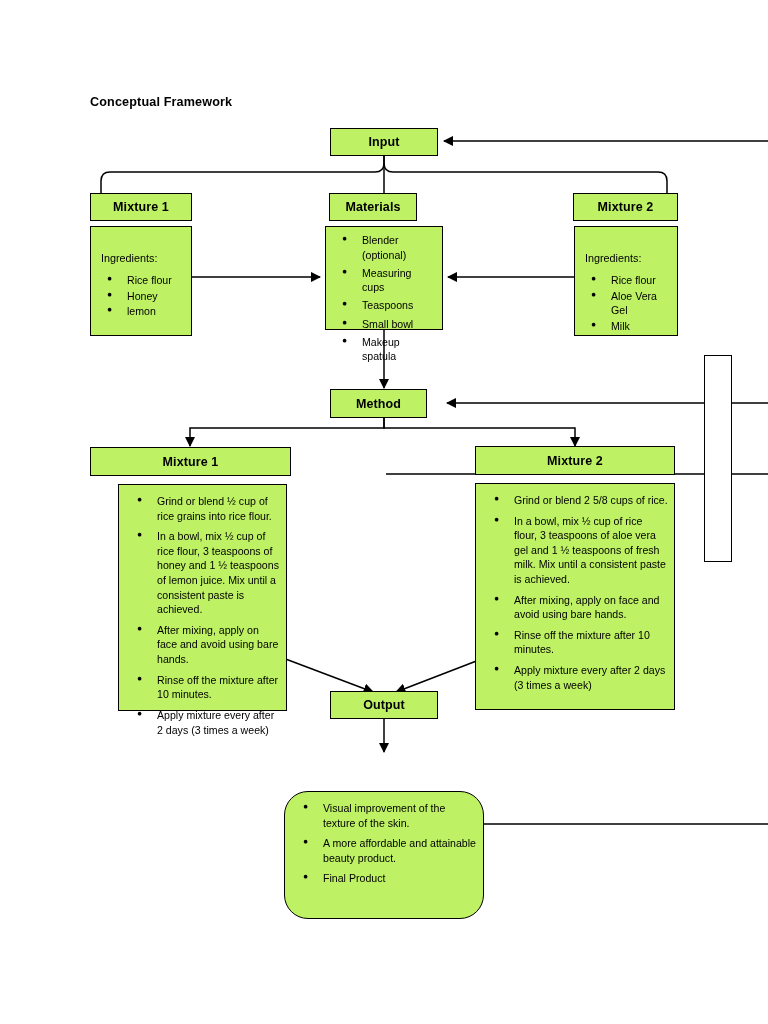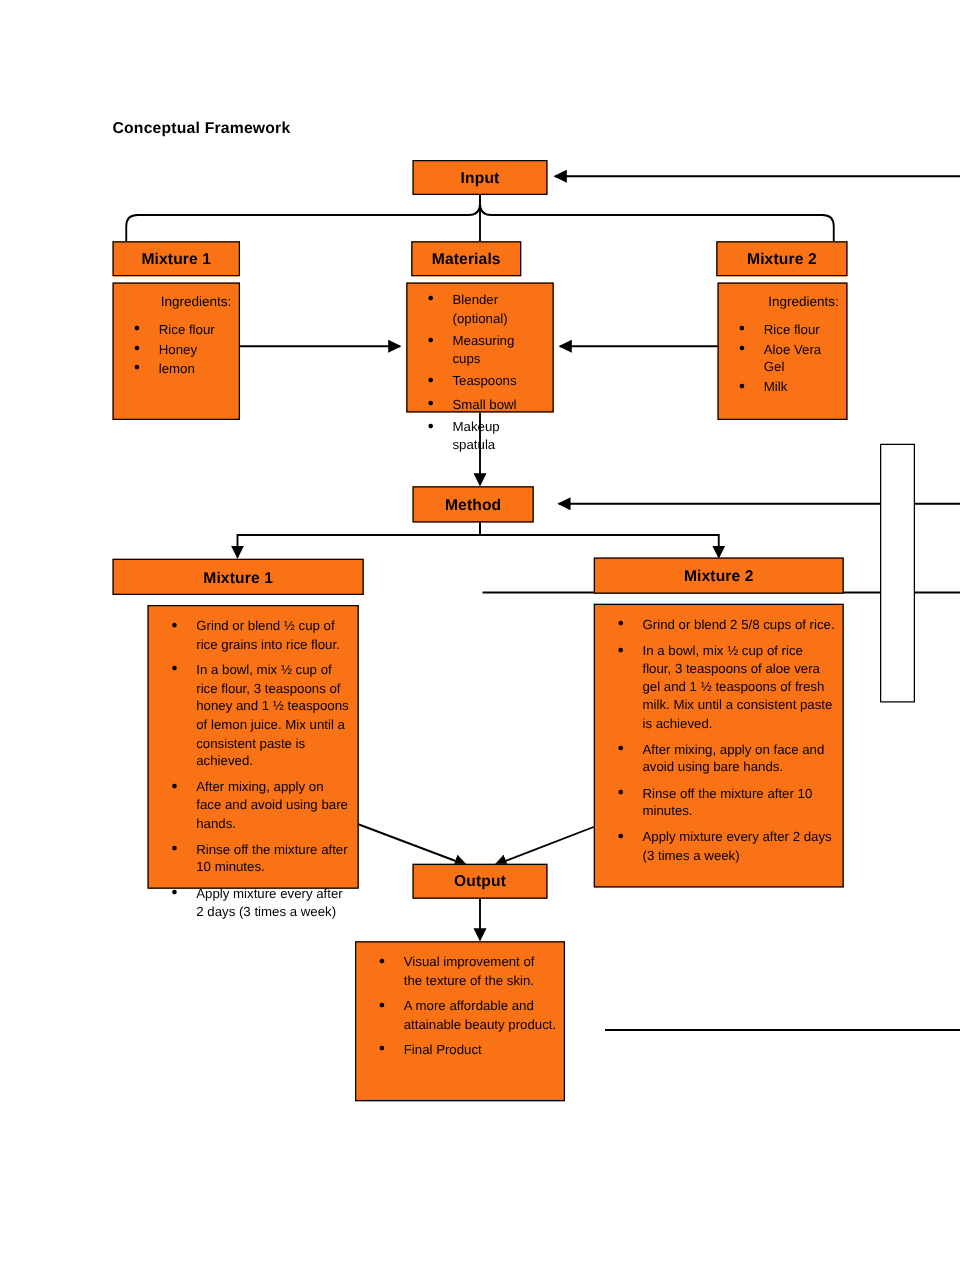--- a/index.html
+++ b/index.html
@@ -23,41 +23,40 @@
     position: absolute;
     left: 0;
     top: 0;
     width: 768px;
     height: 1024px;
     pointer-events: none;
   }
   .node {
     position: absolute;
     box-sizing: border-box;
-    background: #f97316;
+    background: #bef264;
     border: 1.6px solid #000000;
     z-index: 2;
   }
   .hdr {
     display: flex;
     align-items: center;
     justify-content: center;
     font-weight: bold;
     font-size: 12.5px;
     letter-spacing: .1px;
   }
   .panel {
     padding: 8px 6px 6px 6px;
     font-size: 10.6px;
     line-height: 1.38;
   }
   .panel-title {
     font-size: 10.8px;
-    margin: 0 0 7px 4px;
-    text-align: right;
+    margin: 16px 0 7px 4px;
   }
   ul.bul {
     list-style: none;
     margin: 0;
     padding: 0;
   }
   ul.bul > li {
     position: relative;
     padding-left: 30px;
     margin-bottom: 1px;
@@ -215,21 +214,21 @@
       <li>After mixing, apply on face and avoid using bare hands.</li>
       <li>Rinse off the mixture after 10 minutes.</li>
       <li>Apply mixture every after 2 days (3 times a week)</li>
     </ul>
   </div>
 
   <div class="node hdr" style="left:330px; top:691px; width:108px; height:28px;">
     <span>Output</span>
   </div>
 
-  <div class="node panel" style="left:284px; top:753px; width:168px; height:128px; padding-top:9px;">
+  <div class="node panel" style="left:284px; top:791px; width:200px; height:128px; padding-top:9px;border-radius:24px;">
     <ul class="bul steps">
       <li>Visual improvement of the texture of the skin.</li>
       <li>A more affordable and attainable beauty product.</li>
       <li>Final Product</li>
     </ul>
   </div>
 
 </div>
 
 </body></html>

